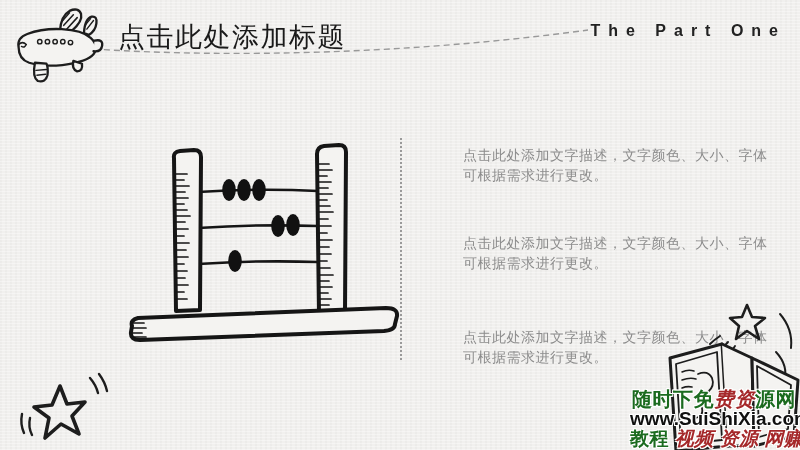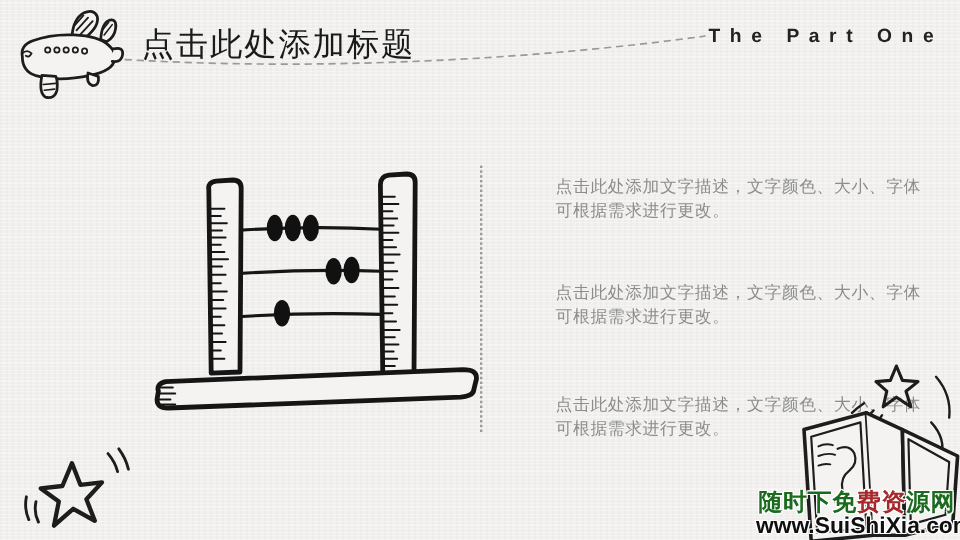--- a/index.html
+++ b/index.html
@@ -51,21 +51,21 @@
   .watermark{
     right:2px;bottom:1px;width:168px;z-index:3;
     text-align:center;font-weight:700;line-height:20px;
     text-shadow:-1px -1px 0 #fff,1px -1px 0 #fff,-1px 1px 0 #fff,1px 1px 0 #fff,0 1px 0 #fff,0 -1px 0 #fff;
     white-space:nowrap;
   }
   .wm-line1{font-size:20px;letter-spacing:.5px;}
   .wm-line2{font-size:19px;font-family:"Liberation Sans",sans-serif;}
   .wm-line3{font-size:19px;letter-spacing:.5px;}
   .wm-green{color:var(--watermark-green,#1b6b1f);}
-  .wm-red{color:var(--watermark-red,#a5282a);}
+  .wm-red{color:var(--watermark-red,#a5282a);font-style:italic;}
   .wm-dark{color:var(--watermark-dark,#101010);}
   svg{display:block;}
 </style>
 </head>
 <body>
 
 <div class="abs plane">
   <svg width="96" height="78" viewBox="0 0 100 81">
     <g fill="none" stroke="#1d1d1d" stroke-width="2.4" stroke-linecap="round" stroke-linejoin="round">
 
@@ -186,13 +186,16 @@
       <path stroke-width="1.8" d="M105,70 L139,89 L136,133 L107,141 Z"></path>
     </g>
   </svg>
 </div>
 
 <div class="abs watermark">
   <div class="wm-line1">
     <span class="wm-green">随时下免</span><span class="wm-red">费资</span><span class="wm-green">源网</span>
   </div>
   <div class="wm-line2 wm-dark">www.SuiShiXia.com</div>
+  <div class="wm-line3">
+    <span class="wm-green">教程 </span><span class="wm-red">视频 资源 网赚</span>
+  </div>
 </div>
 
 </body></html>

